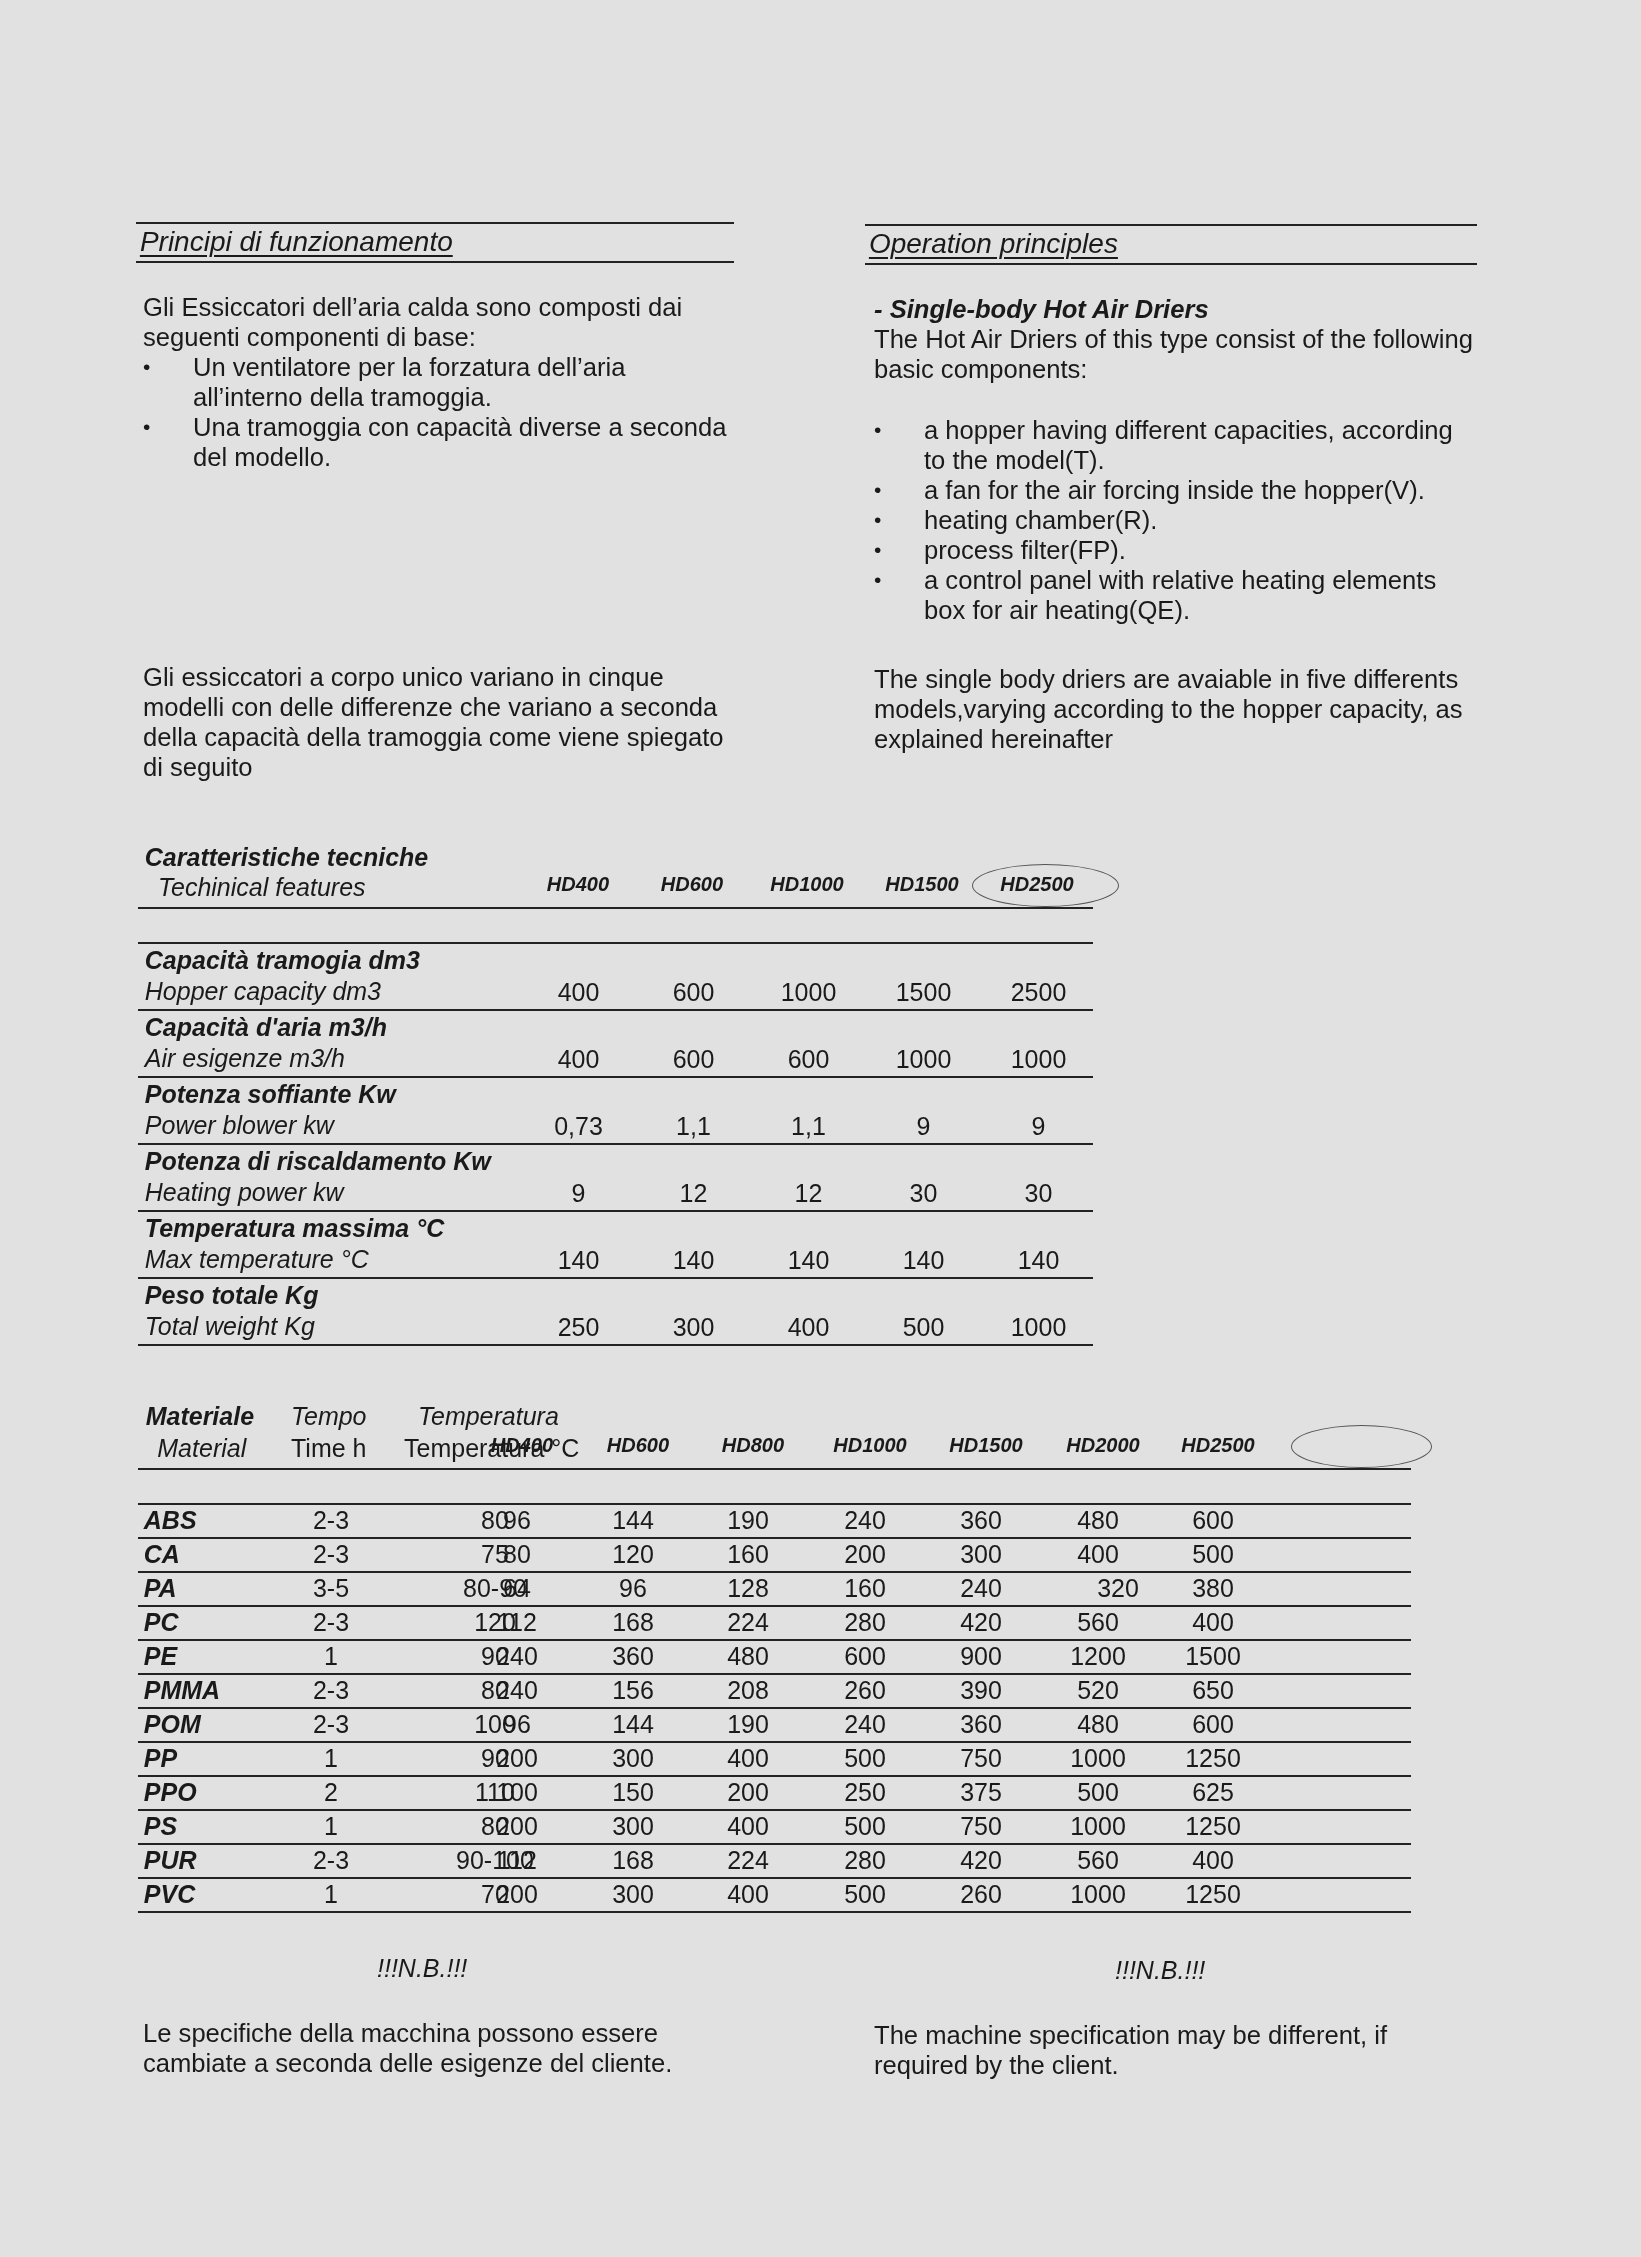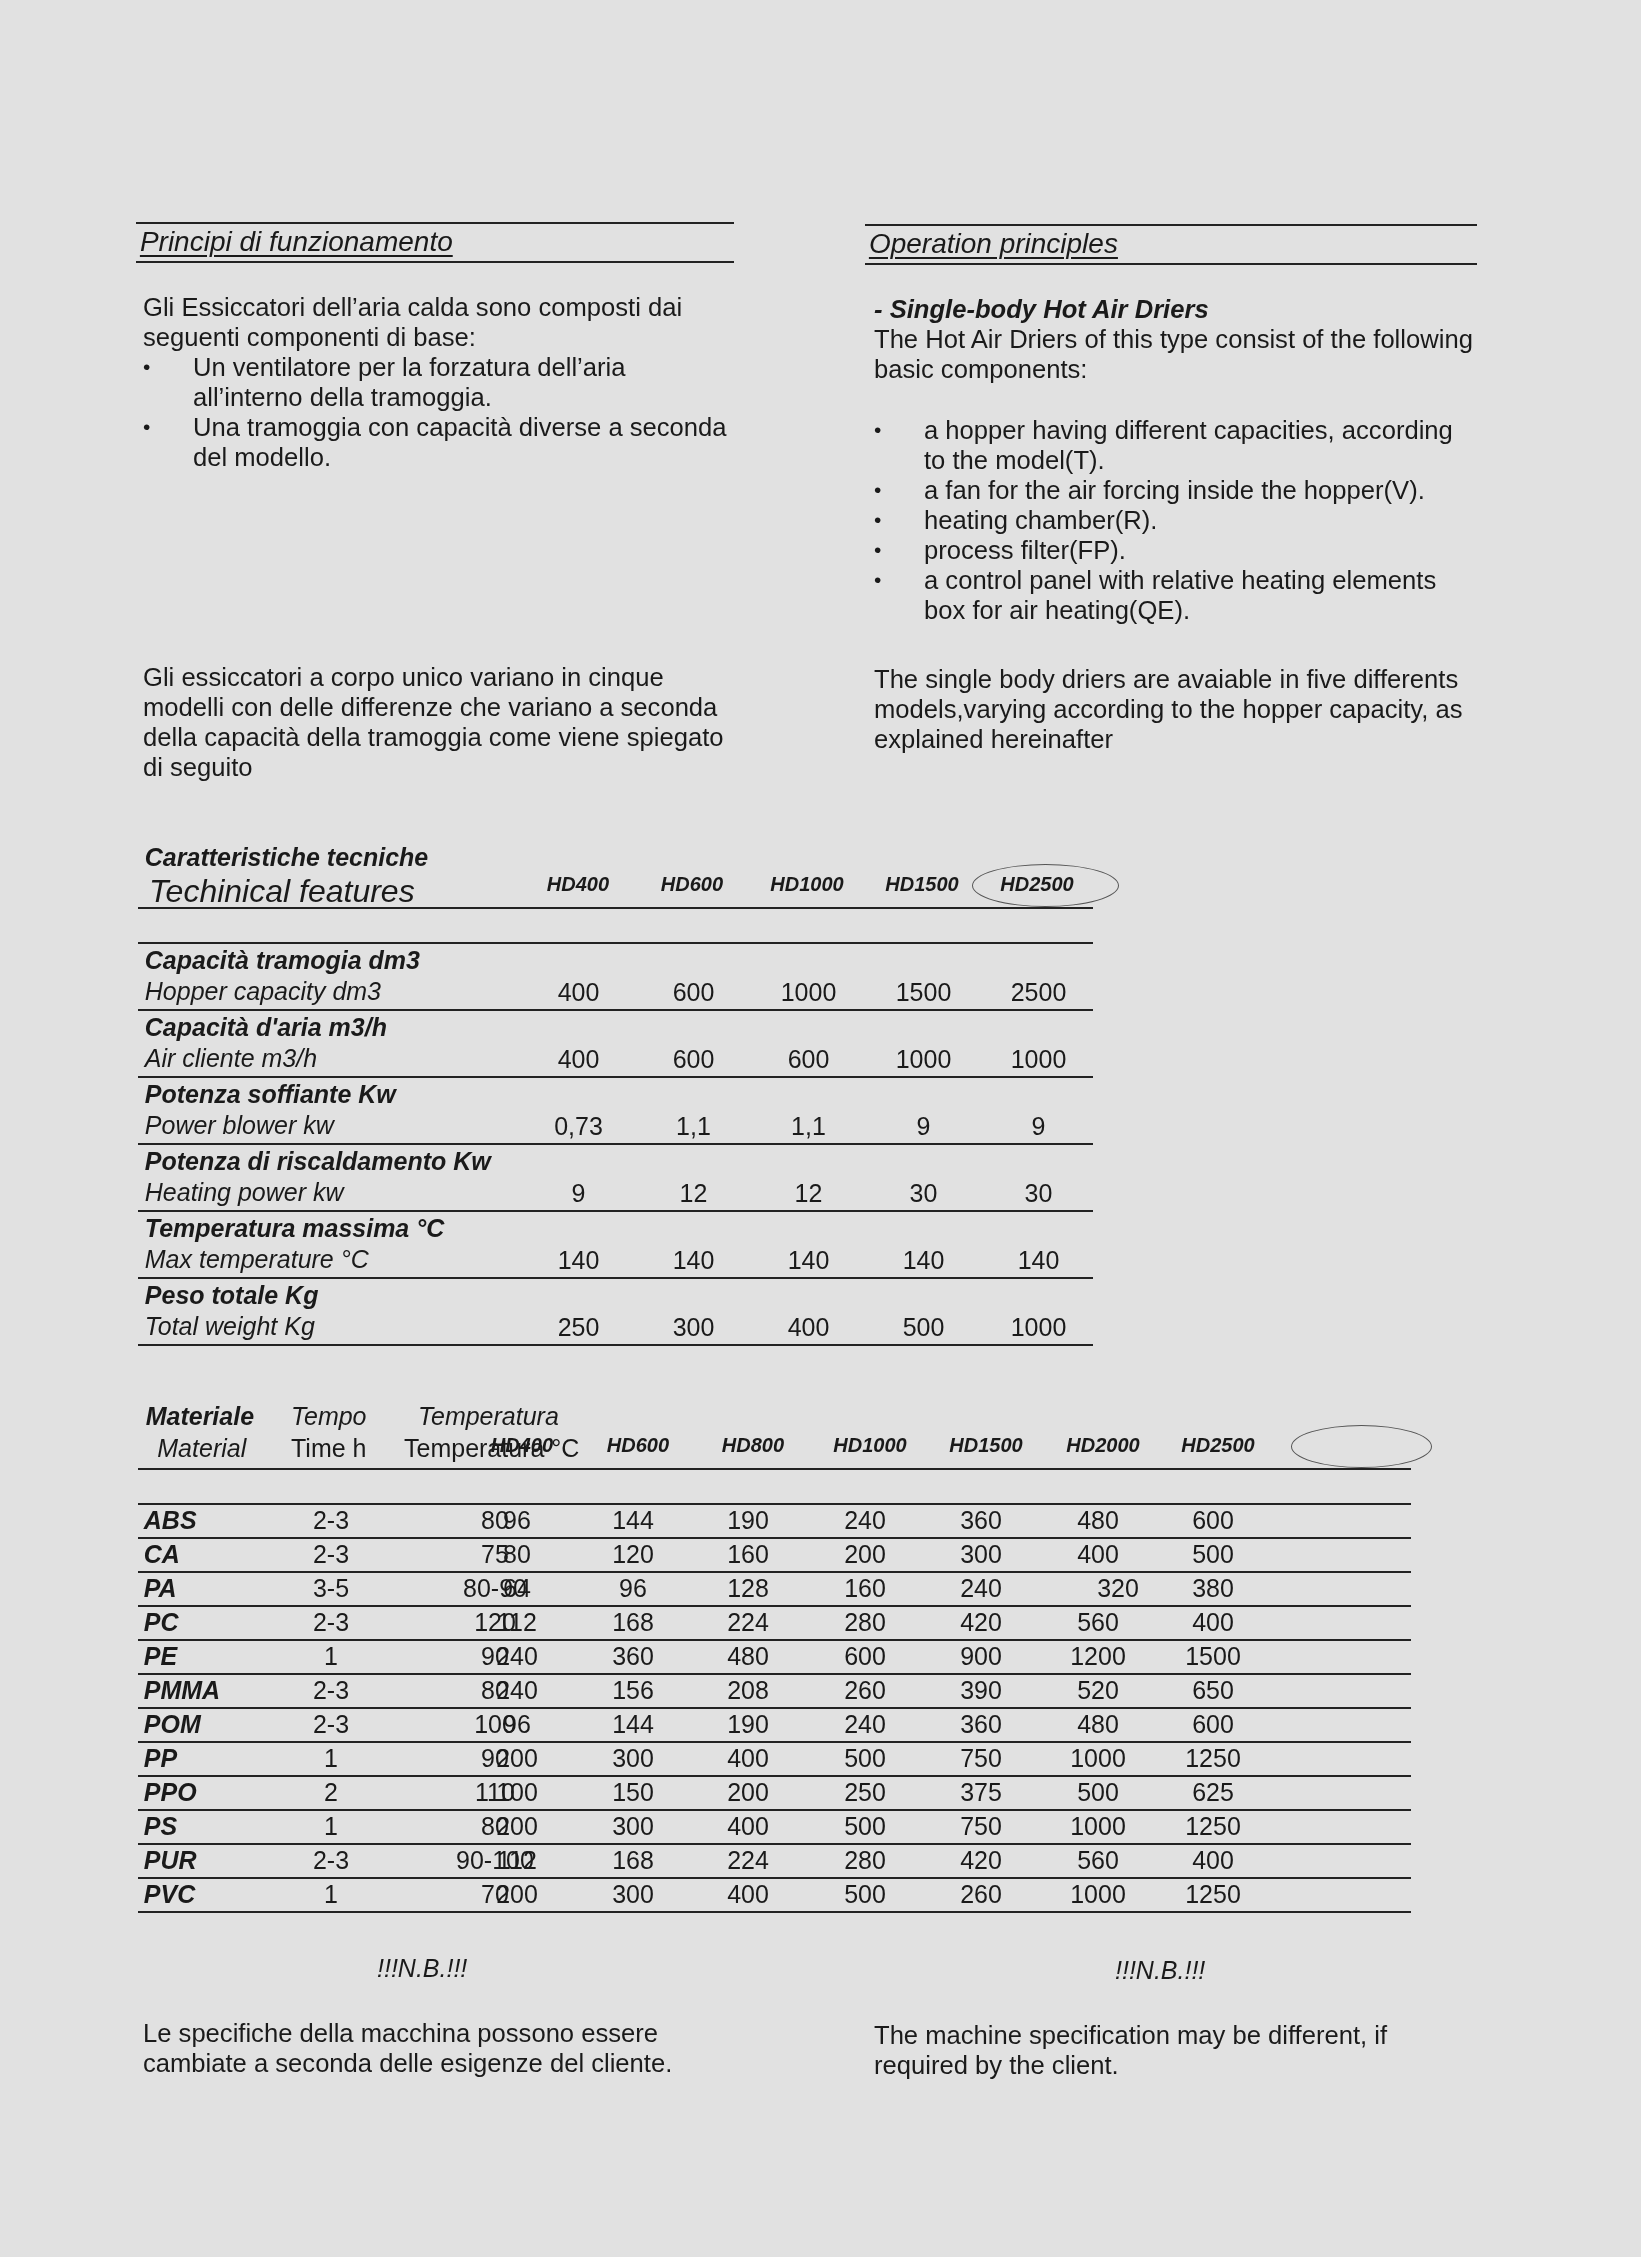--- a/index.html
+++ b/index.html
@@ -19,21 +19,21 @@
   .sec-head span { text-decoration: underline; text-decoration-thickness: 1.9px; text-underline-offset: 3.9px; }
   .bi { font-weight: bold; font-style: italic; }
   ul.bul { list-style: none; margin: 0; padding: 0; }
   ul.bul li { position: relative; padding-left: 50px; }
   ul.bul li::before { content: "•"; position: absolute; left: 0; font-size: 21px; }
 
   
   .tech { position: absolute; left: 138px; width: 955px; }
   .tech-head { position: relative; height: 66px; border-bottom: 2.9px solid #222; }
   .tech-head .t1 { position: absolute; left: 6.8px; top: 1.9px; font-size: 25px; }
-  .tech-head .t2 { position: absolute; left: 11px; top: 32px; font-size: 32px; font-style: italic; }
+  .tech-head .t2 { position: absolute; left: 20px; top: 32px; font-size: 25px; font-style: italic; }
   .model { position: absolute; top: 32px; font-size: 20px; font-weight: bold; font-style: italic; width: 116px; text-align: center; }
   .tech-gap { height: 33px; border-bottom: 2.9px solid #222; }
   .tech-row { position: relative; height: 65px; border-bottom: 2.9px solid #222; }
   .tech-row .it { position: absolute; left: 6.8px; top: 1.9px; font-size: 25px; }
   .tech-row .en { position: absolute; left: 6.8px; top: 33px; font-size: 25px; font-style: italic; }
   .tech-row .v { position: absolute; top: 34px; width: 97px; text-align: center; font-size: 25px; }
 
   
   .mat { position: absolute; left: 138px; width: 1273px; }
   .mat-head { position: relative; height: 66px; border-bottom: 2.9px solid #222; }
@@ -100,21 +100,21 @@
         <div class="it bi">Capacità tramogia dm3</div>
         <div class="en">Hopper capacity dm3</div>
         <div class="v" style="left: 392px;">400</div>
         <div class="v" style="left: 507px;">600</div>
         <div class="v" style="left: 622px;">1000</div>
         <div class="v" style="left: 737px;">1500</div>
         <div class="v" style="left: 852px;">2500</div>
       </div>
       <div class="tech-row">
         <div class="it bi">Capacità d'aria m3/h</div>
-        <div class="en">Air cliente m3/h</div>
+        <div class="en">Air esigenze m3/h</div>
         <div class="v" style="left: 392px;">400</div>
         <div class="v" style="left: 507px;">600</div>
         <div class="v" style="left: 622px;">600</div>
         <div class="v" style="left: 737px;">1000</div>
         <div class="v" style="left: 852px;">1000</div>
       </div>
       <div class="tech-row">
         <div class="it bi">Potenza soffiante Kw</div>
         <div class="en">Power blower kw</div>
         <div class="v" style="left: 392px;">0,73</div>

